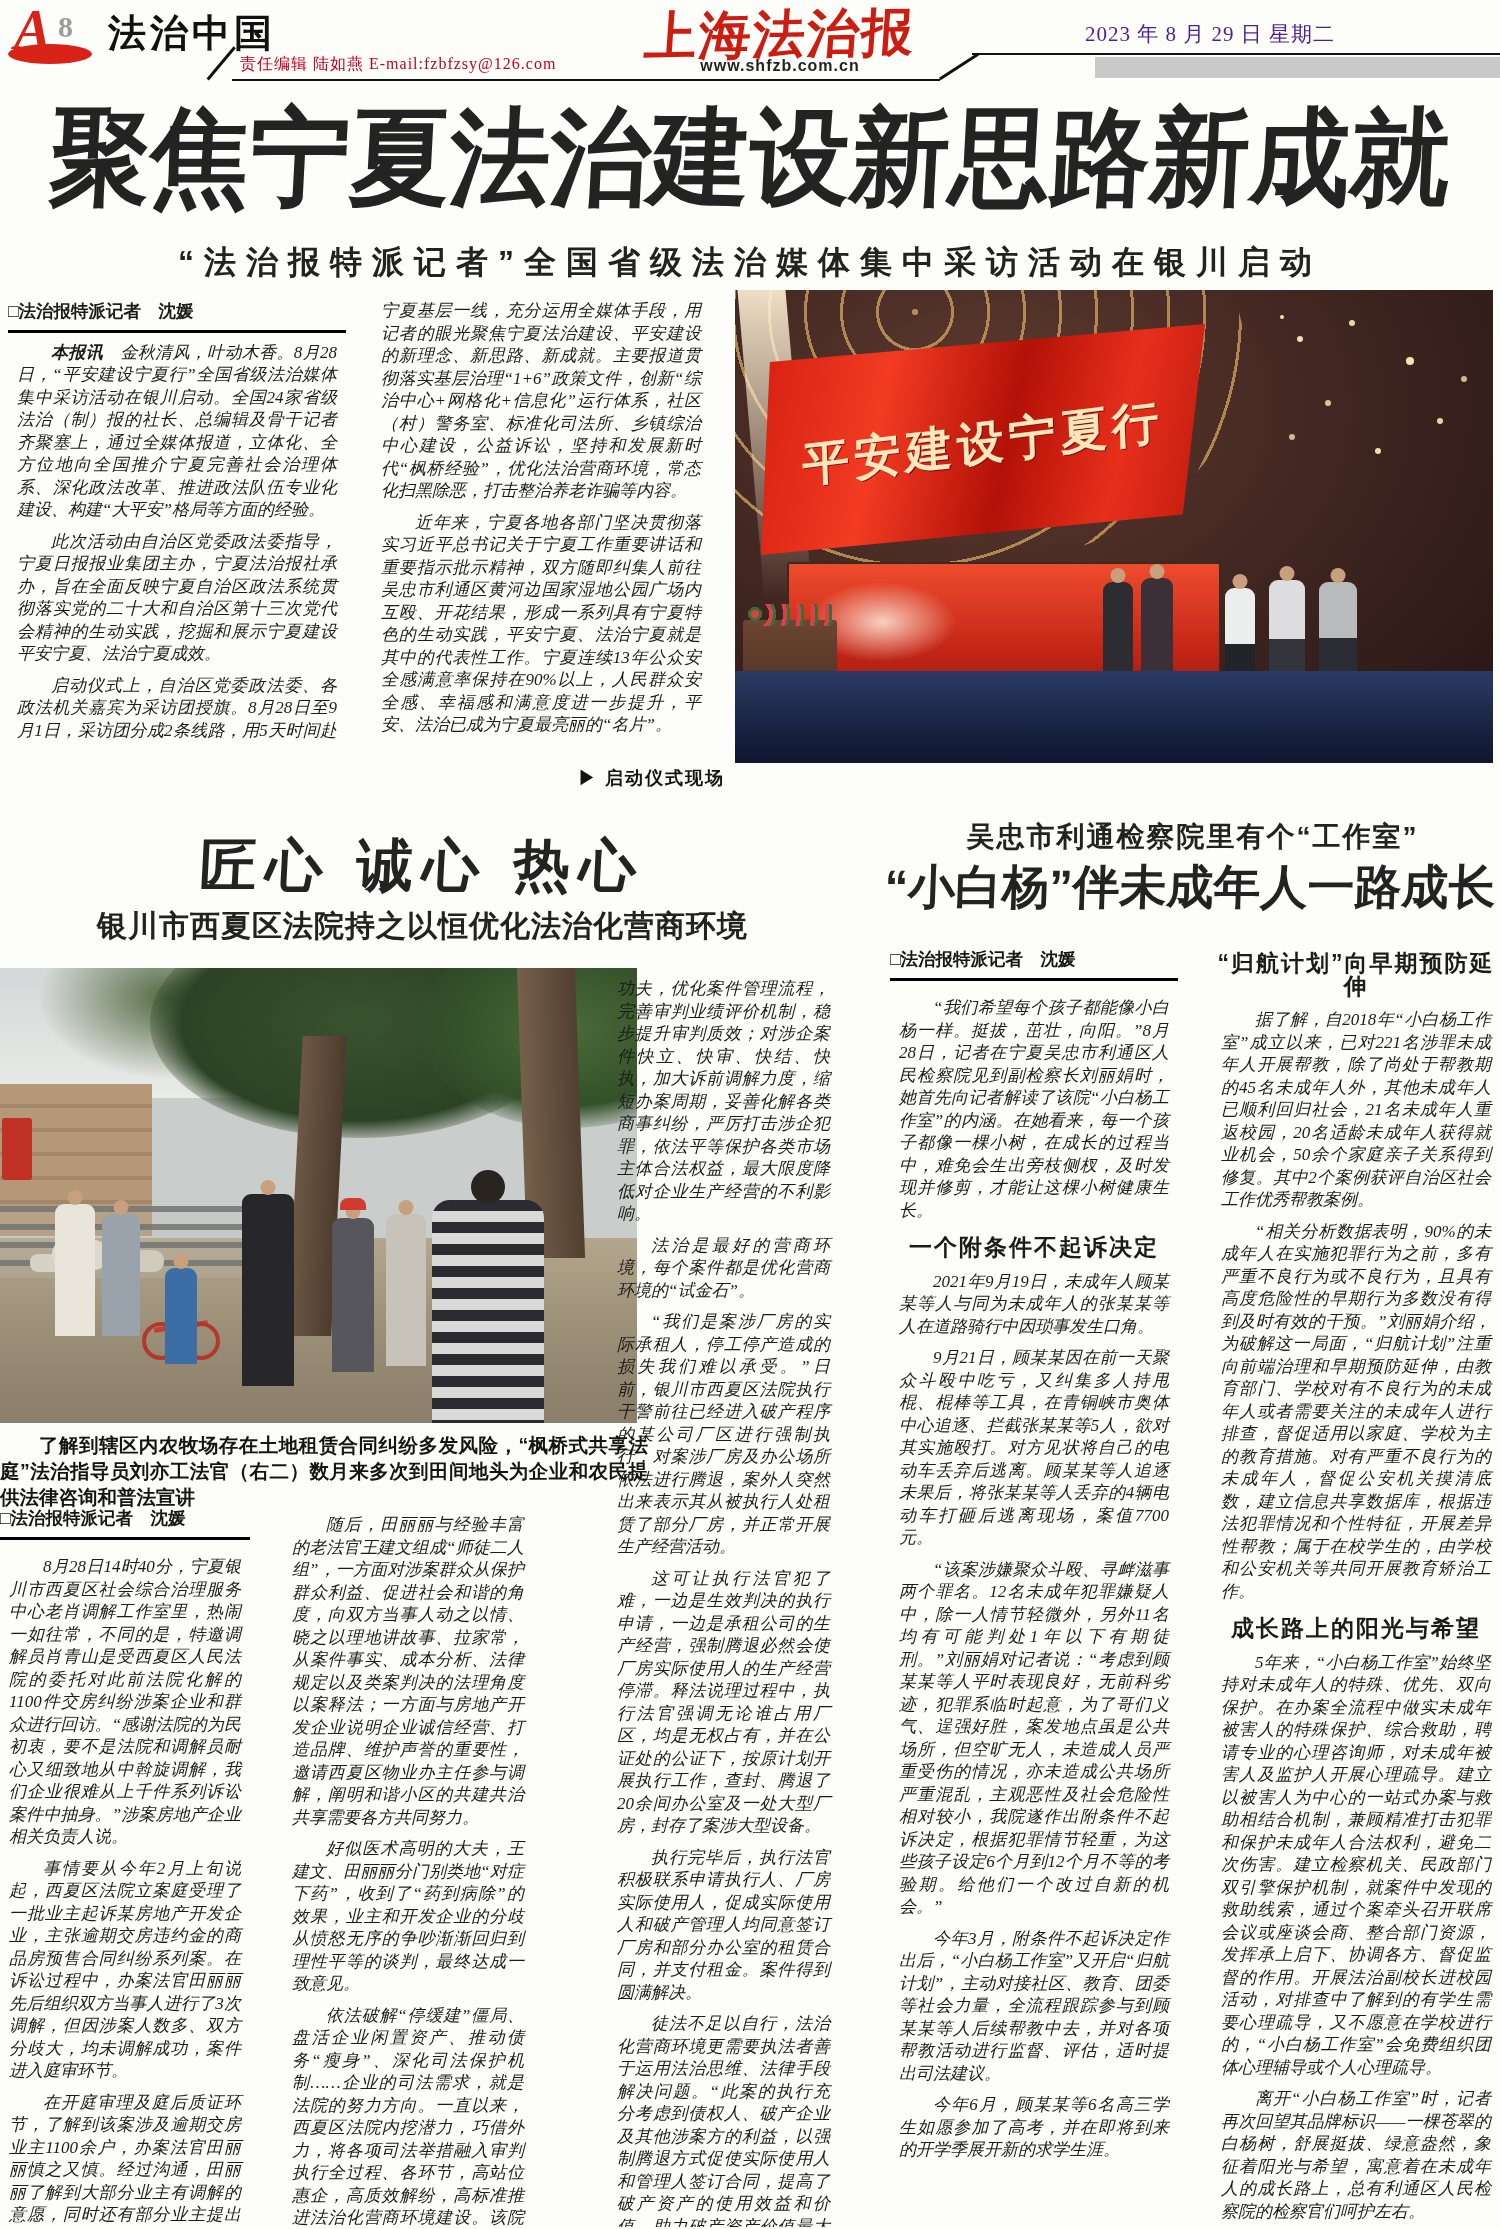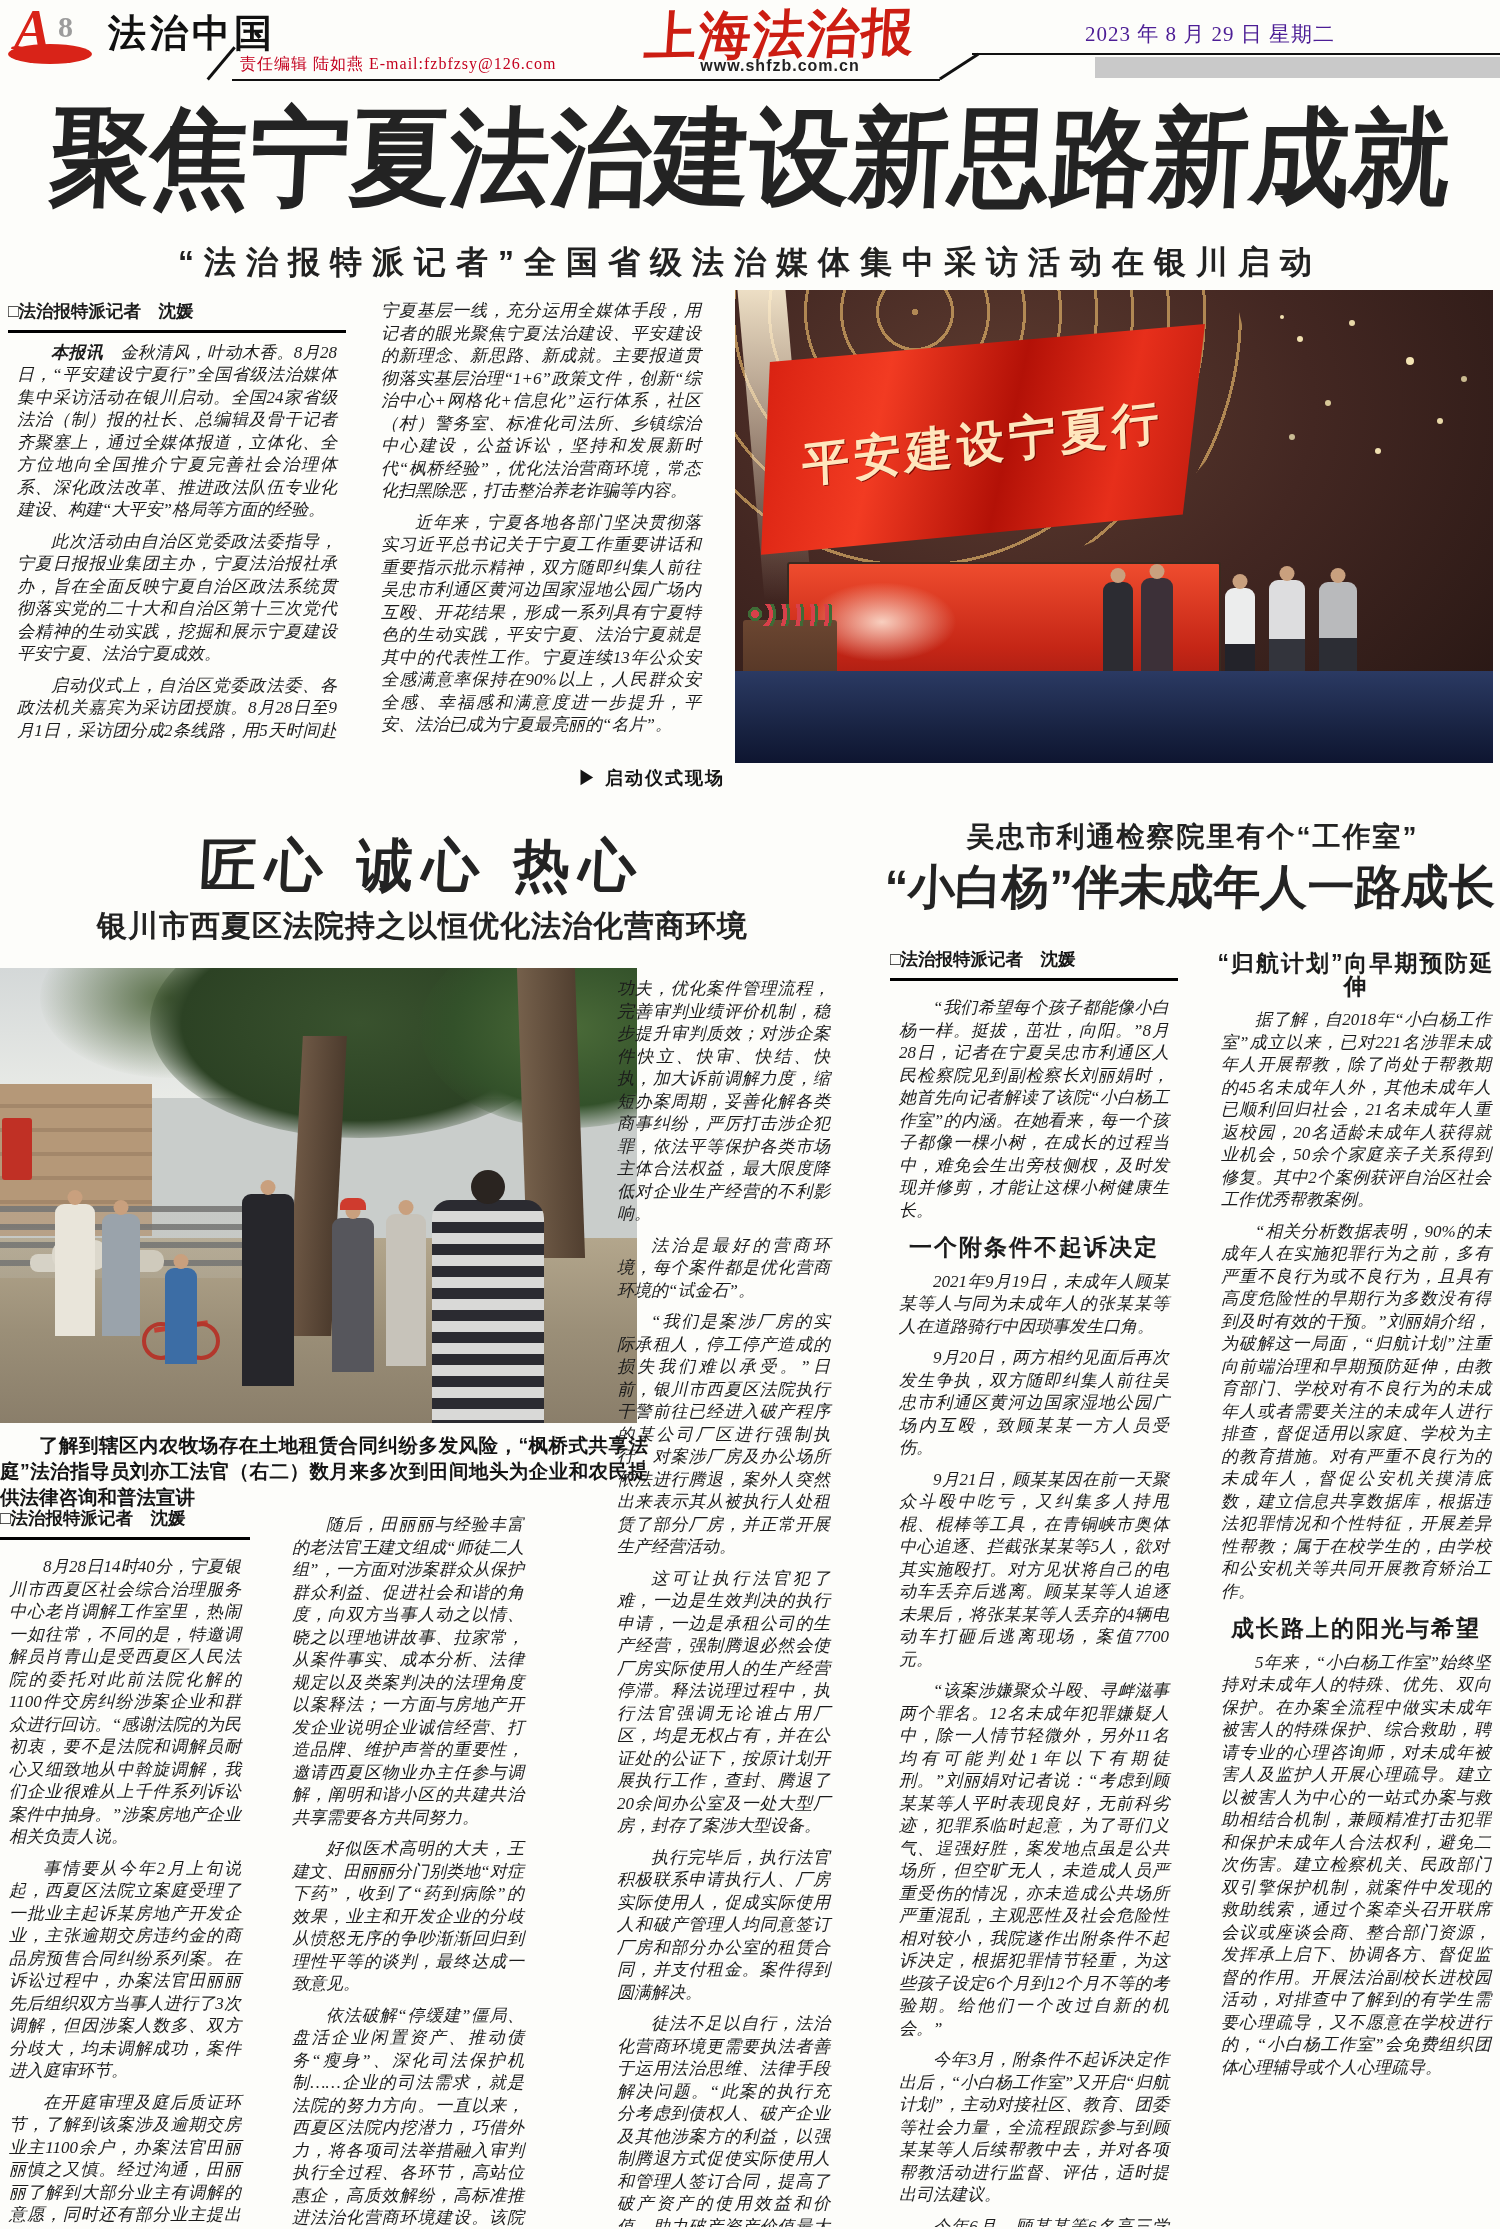--- a/index.html
+++ b/index.html
@@ -278,33 +278,33 @@
 
   <div class="abs proc-kicker">吴忠市利通检察院里有个“工作室”</div>
   <div class="abs proc-headline">“小白杨”伴未成年人一路成长</div>
   <div class="abs proc-byline byline">□法治报特派记者　沈媛</div>
 
   <div class="abs col proc-colA body-text">
     <p class="para">“我们希望每个孩子都能像小白杨一样。挺拔，茁壮，向阳。”8月28日，记者在宁夏吴忠市利通区人民检察院见到副检察长刘丽娟时，她首先向记者解读了该院“小白杨工作室”的内涵。在她看来，每一个孩子都像一棵小树，在成长的过程当中，难免会生出旁枝侧杈，及时发现并修剪，才能让这棵小树健康生长。</p>
     <div class="crosshead">一个附条件不起诉决定</div>
     <div>
         <p class="para">2021年9月19日，未成年人顾某某等人与同为未成年人的张某某等人在道路骑行中因琐事发生口角。</p>
-        <p class="para">9月20日，两方相约见面后再次发生争执，双方随即纠集人前往吴忠市利通区黄河边国家湿地公园广场内互殴，致顾某某一方人员受伤。</p>
         <p class="para">9月21日，顾某某因在前一天聚众斗殴中吃亏，又纠集多人持甩棍、棍棒等工具，在青铜峡市奥体中心追逐、拦截张某某等5人，欲对其实施殴打。对方见状将自己的电动车丢弃后逃离。顾某某等人追逐未果后，将张某某等人丢弃的4辆电动车打砸后逃离现场，案值7700元。</p>
         <p class="para">“该案涉嫌聚众斗殴、寻衅滋事两个罪名。12名未成年犯罪嫌疑人中，除一人情节轻微外，另外11名均有可能判处1年以下有期徒刑。”刘丽娟对记者说：“考虑到顾某某等人平时表现良好，无前科劣迹，犯罪系临时起意，为了哥们义气、逞强好胜，案发地点虽是公共场所，但空旷无人，未造成人员严重受伤的情况，亦未造成公共场所严重混乱，主观恶性及社会危险性相对较小，我院遂作出附条件不起诉决定，根据犯罪情节轻重，为这些孩子设定6个月到12个月不等的考验期。给他们一个改过自新的机会。”</p>
         <p class="para">今年3月，附条件不起诉决定作出后，“小白杨工作室”又开启“归航计划”，主动对接社区、教育、团委等社会力量，全流程跟踪参与到顾某某等人后续帮教中去，并对各项帮教活动进行监督、评估，适时提出司法建议。</p>
         <p class="para">今年6月，顾某某等6名高三学生如愿参加了高考，并在即将到来的开学季展开新的求学生涯。</p>
       </div>
   </div>
 
   <div class="abs col proc-colB body-text">
     <div class="crosshead">“归航计划”向早期预防延伸</div>
     <div>
         <p class="para">据了解，自2018年“小白杨工作室”成立以来，已对221名涉罪未成年人开展帮教，除了尚处于帮教期的45名未成年人外，其他未成年人已顺利回归社会，21名未成年人重返校园，20名适龄未成年人获得就业机会，50余个家庭亲子关系得到修复。其中2个案例获评自治区社会工作优秀帮教案例。</p>
         <p class="para">“相关分析数据表明，90%的未成年人在实施犯罪行为之前，多有严重不良行为或不良行为，且具有高度危险性的早期行为多数没有得到及时有效的干预。”刘丽娟介绍，为破解这一局面，“归航计划”注重向前端治理和早期预防延伸，由教育部门、学校对有不良行为的未成年人或者需要关注的未成年人进行排查，督促适用以家庭、学校为主的教育措施。对有严重不良行为的未成年人，督促公安机关摸清底数，建立信息共享数据库，根据违法犯罪情况和个性特征，开展差异性帮教；属于在校学生的，由学校和公安机关等共同开展教育矫治工作。</p>
       </div>
     <div class="crosshead">成长路上的阳光与希望</div>
     <div>
         <p class="para">5年来，“小白杨工作室”始终坚持对未成年人的特殊、优先、双向保护。在办案全流程中做实未成年被害人的特殊保护、综合救助，聘请专业的心理咨询师，对未成年被害人及监护人开展心理疏导。建立以被害人为中心的一站式办案与救助相结合机制，兼顾精准打击犯罪和保护未成年人合法权利，避免二次伤害。建立检察机关、民政部门双引擎保护机制，就案件中发现的救助线索，通过个案牵头召开联席会议或座谈会商、整合部门资源，发挥承上启下、协调各方、督促监督的作用。开展法治副校长进校园活动，对排查中了解到的有学生需要心理疏导，又不愿意在学校进行的，“小白杨工作室”会免费组织团体心理辅导或个人心理疏导。</p>
+        <p class="para">离开“小白杨工作室”时，记者再次回望其品牌标识——一棵苍翠的白杨树，舒展挺拔、绿意盎然，象征着阳光与希望，寓意着在未成年人的成长路上，总有利通区人民检察院的检察官们呵护左右。</p>
       </div>
   </div>
 
 </div>
 
 </body></html>

